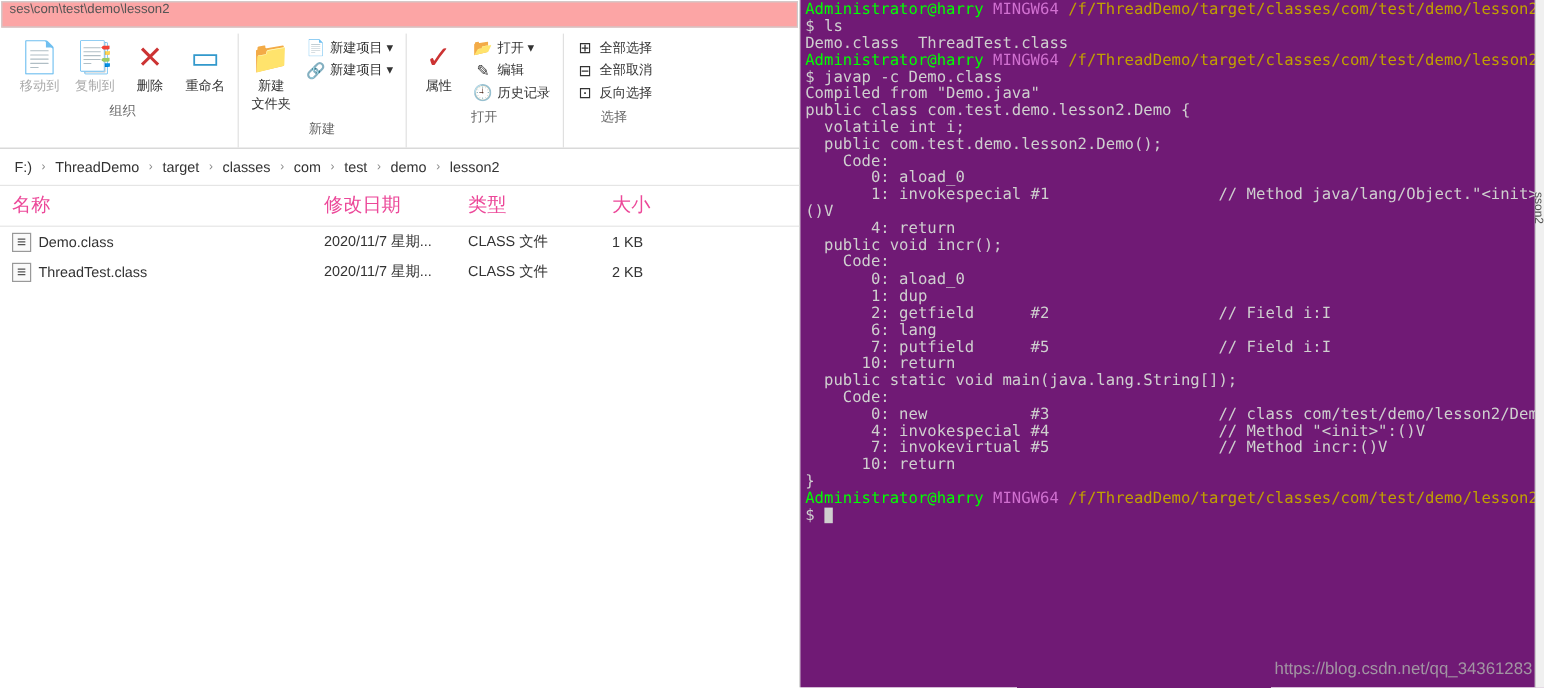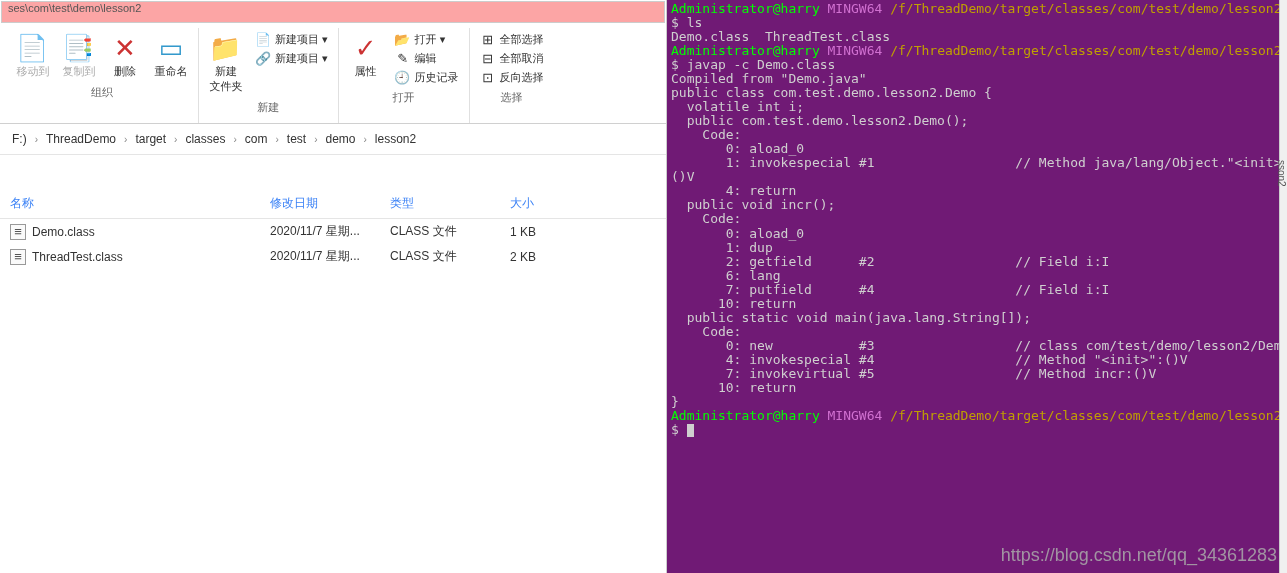--- a/index.html
+++ b/index.html
@@ -13,34 +13,34 @@
   .big-btn { display: flex; flex-direction: column; align-items: center; width: 42px; padding: 2px; cursor: pointer; font-size: 11px; color: #333; }
   .big-btn.disabled { color: #aaa; }
   .big-icon { width: 32px; height: 32px; display: flex; align-items: center; justify-content: center; font-size: 26px; }
   .small-btns { display: flex; flex-direction: column; gap: 1px; }
   .small-btn { display: flex; align-items: center; gap: 4px; padding: 1px 4px; font-size: 11px; color: #333; cursor: pointer; white-space: nowrap; }
   .small-btn .si { width: 16px; height: 16px; display: inline-flex; align-items: center; justify-content: center; font-size: 13px; }
   .group-label { font-size: 11px; color: #666; padding: 4px 0 6px 0; text-align: left; }
   .breadcrumb { display: flex; align-items: center; padding: 8px 10px; border-bottom: 1px solid #e5e5e5; font-size: 12px; }
   .bc-item { color: #333; padding: 0 2px; cursor: pointer; }
   .bc-sep { color: #888; padding: 0 6px; font-size: 10px; }
-  .file-list-header { display: flex; border-bottom: 1px solid #e5e5e5; font-size: 12px; color: #3b82f6; padding: 6px 10px; margin-top: 34px; }
+  .file-list-header { display: flex; border-bottom: 1px solid #e5e5e5; font-size: 16px; color: #ec4899; padding: 6px 10px; }
   .col-name { width: 260px; }
   .col-date { width: 120px; }
   .col-type { width: 120px; }
   .col-size { width: 70px; text-align: left; }
   .file-row { display: flex; padding: 4px 10px; font-size: 12px; color: #333; align-items: center; }
   .file-row .col-name { display: flex; align-items: center; gap: 6px; }
   .file-icon { width: 16px; height: 16px; display: inline-flex; align-items: center; justify-content: center; font-size: 13px; color: #555; border: 1px solid #999; background: #fafafa; }
   .terminal { flex: 1; background: #701a75; color: #cfcfcf; font-family: Consolas, monospace; font-size: 13px; padding: 2px 4px; overflow: hidden; white-space: nowrap; position: relative; line-height: 1.08; }
   .prompt-user { color: #00ff00; }
   .prompt-sys { color: #d070d0; }
   .prompt-path { color: #c0a000; }
   .term-line { white-space: pre; }
-  .watermark { position: absolute; right: 10px; bottom: 8px; color: #aaa; font-family: Arial, sans-serif; font-size: 18px; opacity: 0.85; }
+  .watermark { position: absolute; right: 10px; bottom: 8px; color: #aaa; font-family: Arial, sans-serif; font-size: 14px; opacity: 0.85; }
   .side-tab { width: 8px; background: #f0f0f0; border-left: 1px solid #ccc; position: absolute; right: 0; top: 0; bottom: 0; writing-mode: vertical-rl; font-size: 10px; color: #555; padding-top: 160px;}
   .cursor { display:inline-block; width:7px; height:13px; background:#cfcfcf; vertical-align:middle;}
 </style>
 </head>
 <body>
 
 <div class="explorer">
   <div class="address-bar">ses\com\test\demo\lesson2</div>
 
   <div class="ribbon">
@@ -197,21 +197,21 @@
     <div class="term-line">       1: invokespecial #1                  // Method java/lang/Object."&lt;init&gt;":</div>
     <div class="term-line">()V</div>
     <div class="term-line">       4: return</div>
     <div class="term-line"></div>
     <div class="term-line">  public void incr();</div>
     <div class="term-line">    Code:</div>
     <div class="term-line">       0: aload_0</div>
     <div class="term-line">       1: dup</div>
     <div class="term-line">       2: getfield      #2                  // Field i:I</div>
     <div class="term-line">       6: lang</div>
-    <div class="term-line">       7: putfield      #4                  // Field i:I</div>
+    <div class="term-line">       7: putfield      #5                  // Field i:I</div>
     <div class="term-line">      10: return</div>
     <div class="term-line"></div>
     <div class="term-line">  public static void main(java.lang.String[]);</div>
     <div class="term-line">    Code:</div>
     <div class="term-line">       0: new           #3                  // class com/test/demo/lesson2/Demo</div>
     <div class="term-line">       4: invokespecial #4                  // Method "&lt;init&gt;":()V</div>
     <div class="term-line">       7: invokevirtual #5                  // Method incr:()V</div>
     <div class="term-line">      10: return</div>
     <div class="term-line">}</div>
     <div class="term-line"></div>

